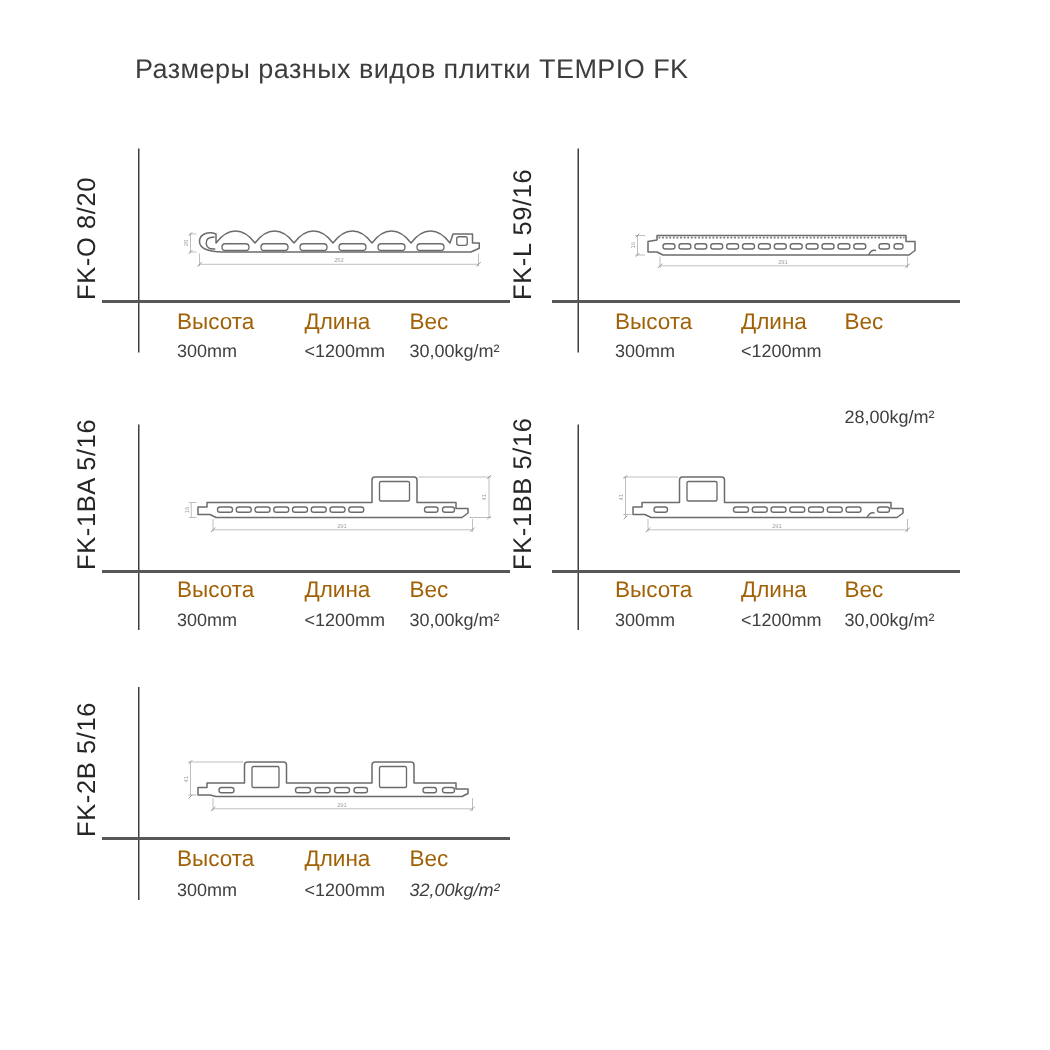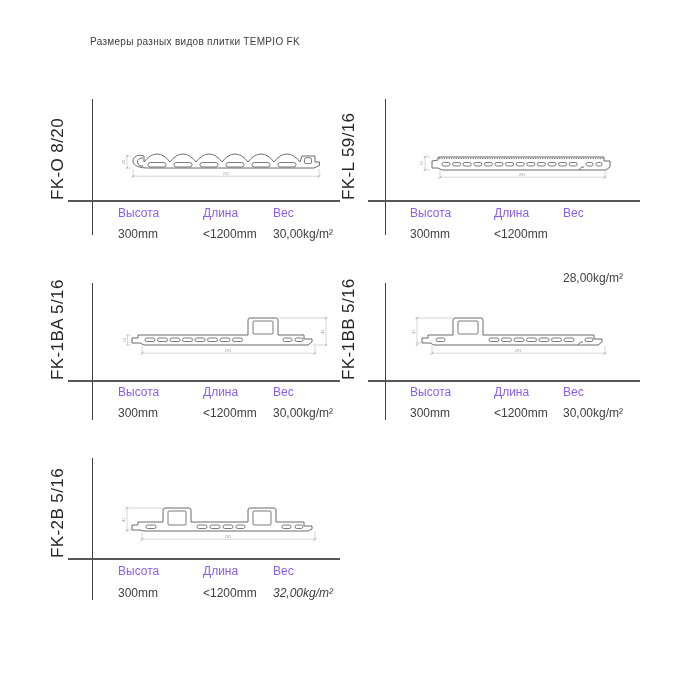--- a/index.html
+++ b/index.html
@@ -1,34 +1,34 @@
 <!DOCTYPE html>
 <html><head>
 <meta charset="utf-8">
 <style>
   html,body{margin:0;padding:0;}
   body{
     width:700px;height:700px;background:#ffffff;position:relative;overflow:hidden;
     font-family:"Liberation Sans", sans-serif;
   }
   .page-title{
-    position:absolute;left:90px;top:36px;font-size:10px;color:#3d3d3d;
+    position:absolute;left:90px;top:36px;font-size:18px;color:#3d3d3d;
     letter-spacing:.3px;white-space:nowrap;
   }
   .section{position:absolute;}
   .sec-left{width:320px;height:160px;}
   .sec-right{width:300px;height:160px;}
   .section-label{
     position:absolute;white-space:nowrap;font-size:17px;font-weight:500;color:#262626;
     letter-spacing:.4px;line-height:24px;height:24px;
     transform:rotate(-90deg);transform-origin:left bottom;
   }
   .vline{position:absolute;width:1px;background:#3f3f3f;}
   .sep{position:absolute;height:1.5px;background:#575757;width:272px;}
-  .th{position:absolute;font-size:12px;font-weight:500;color:#8b5cf6;white-space:nowrap;}
+  .th{position:absolute;font-size:15px;font-weight:500;color:#a16207;white-space:nowrap;}
   .td{position:absolute;font-size:12px;font-weight:400;color:#3f3f3f;white-space:nowrap;}
   .sec-left .col1{left:88px;}  .sec-left .col2{left:173px;}  .sec-left .col3{left:243px;}
   .sec-right .col1{left:50px;} .sec-right .col2{left:134px;} .sec-right .col3{left:203px;}
   svg{position:absolute;overflow:visible;}
   .prof{stroke:#6b6b6b;stroke-width:1;fill:#ffffff;stroke-linejoin:round;}
   .hole{stroke:#6b6b6b;stroke-width:0.9;fill:#ffffff;}
   .dim{stroke:#b8b8b8;stroke-width:0.6;fill:none;}
   .tick{stroke:#8f8f8f;stroke-width:0.6;}
   .dimtxt{font-size:3.9px;fill:#9d9d9d;font-family:"Liberation Sans",sans-serif;}
   .serr{stroke:#777;stroke-width:1.1;stroke-dasharray:1.2 1.2;}

